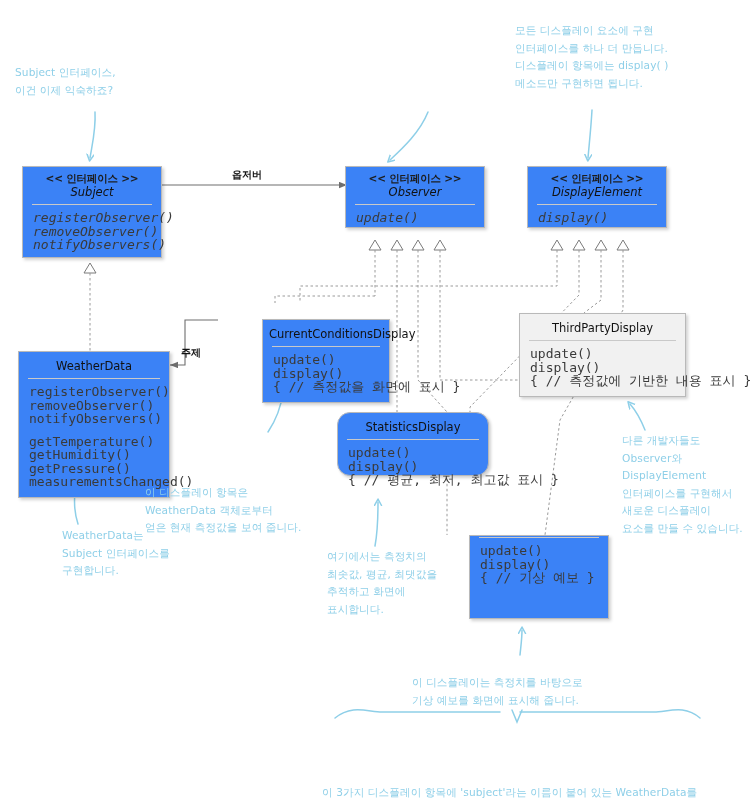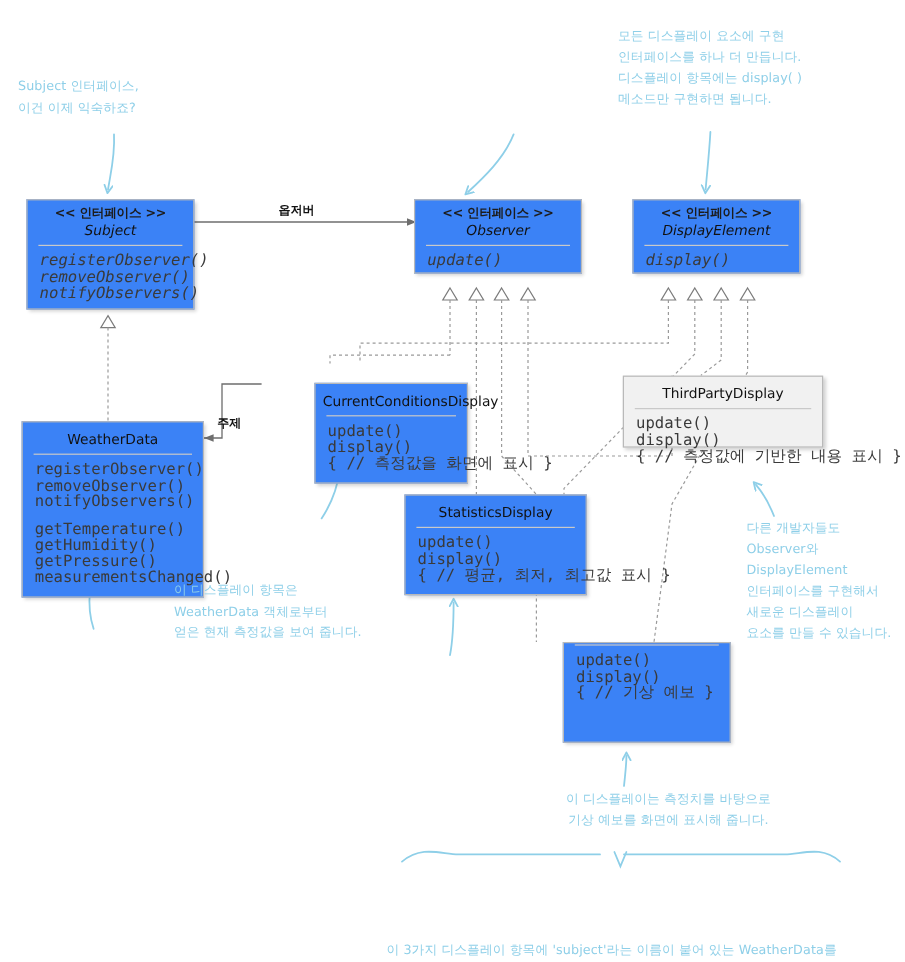--- a/index.html
+++ b/index.html
@@ -176,42 +176,42 @@
       <div class="cname">CurrentConditionsDisplay</div>
     </div>
     <div class="sep"></div>
     <div class="umlbody">
       <div class="m">update()</div>
       <div class="m">display()</div>
       <div class="m">{ // 측정값을 화면에 표시 }</div>
     </div>
   </div>
 
-  <div class="umlbox" style="left:337px;top:412px;width:152px;height:84px;">
+  <div class="umlbox" style="left:337px;top:412px;width:152px;height:64px;border-radius:13px;">
     <div class="umlhead" style="padding-top:7px;">
       <div class="cname">StatisticsDisplay</div>
     </div>
     <div class="sep"></div>
     <div class="umlbody">
       <div class="m">update()</div>
       <div class="m">display()</div>
       <div class="m">{ // 평균, 최저, 최고값 표시 }</div>
     </div>
   </div>
 
   <div class="umlbox" style="left:469px;top:535px;width:140px;height:84px;">
     <div class="sep"></div>
     <div class="umlbody">
       <div class="m">update()</div>
       <div class="m">display()</div>
       <div class="m">{ // 기상 예보 }</div>
     </div>
   </div>
 
-  <div class="umlbox grey" style="left:519px;top:313px;width:167px;height:60px;">
+  <div class="umlbox grey" style="left:519px;top:313px;width:167px;height:84px;">
     <div class="umlhead" style="padding-top:7px;">
       <div class="cname">ThirdPartyDisplay</div>
     </div>
     <div class="sep"></div>
     <div class="umlbody">
       <div class="m">update()</div>
       <div class="m">display()</div>
       <div class="m">{ // 측정값에 기반한 내용 표시 }</div>
     </div>
   </div>
@@ -225,28 +225,35 @@
 
   <div class="note" style="left:515px;top:22px;width:230px;">모든 디스플레이 요소에 구현
 인터페이스를 하나 더 만듭니다.
 디스플레이 항목에는 display( )
 메소드만 구현하면 됩니다.</div>
 
   <div class="note" style="left:145px;top:448px;width:190px;margin-top:36px;">이 디스플레이 항목은
 WeatherData 객체로부터
 얻은 현재 측정값을 보여 줍니다.</div>
 
-
+  <div class="note" style="left:62px;top:527px;width:180px;">WeatherData는
+Subject 인터페이스를
+구현합니다.</div>
+
+  <div class="note" style="left:327px;top:548px;width:150px;">여기에서는 측정치의
+최솟값, 평균, 최댓값을
+추적하고 화면에
+표시합니다.</div>
 
   <div class="note" style="left:622px;top:432px;width:135px;">다른 개발자들도
 Observer와
 DisplayElement
 인터페이스를 구현해서
 새로운 디스플레이
 요소를 만들 수 있습니다.</div>
 
-  <div class="note" style="left:412px;top:658px;width:290px;text-align:center;">이 디스플레이는 측정치를 바탕으로
+  <div class="note" style="left:412px;top:674px;width:290px;">이 디스플레이는 측정치를 바탕으로
 기상 예보를 화면에 표시해 줍니다.</div>
 
   <div class="note" style="left:322px;top:738px;width:425px;line-height:20px;margin-top:44px;">이 3가지 디스플레이 항목에 'subject'라는 이름이 붙어 있는 WeatherData를
 가리키는 선이 있어야 합니다. 그런데 다이어그램이 점점 더 복잡해지는 것 같군요.</div>
 
 </div>
 
 </body></html>

